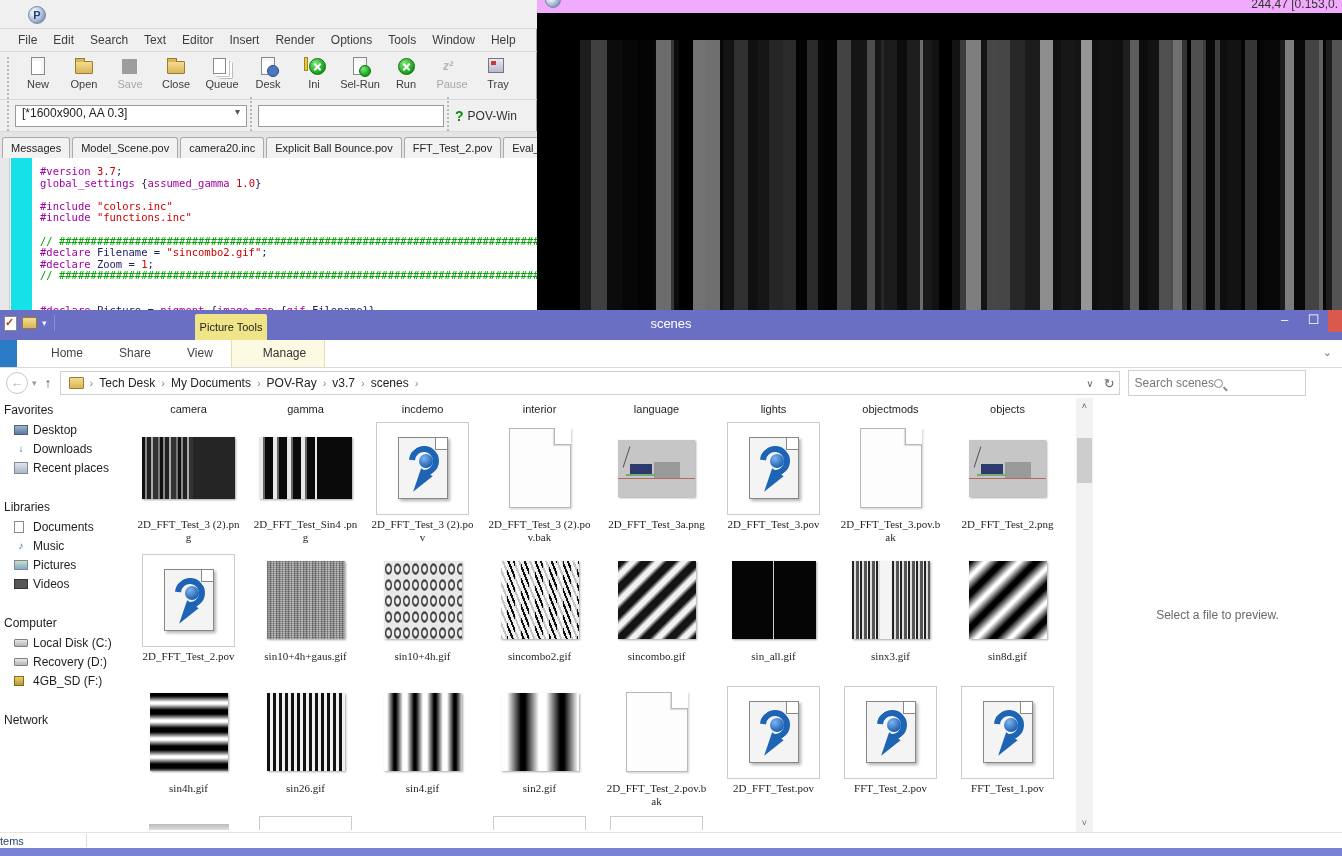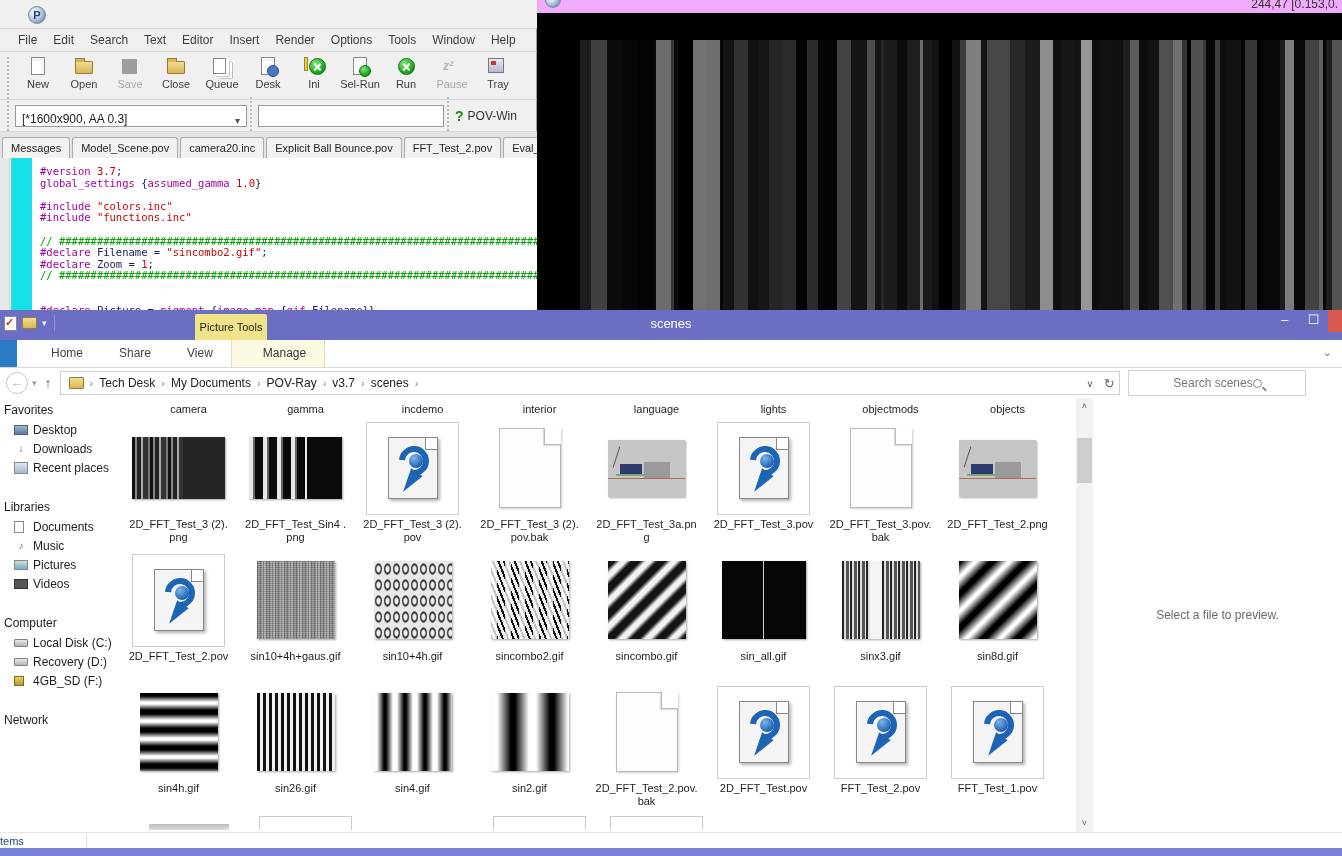--- a/index.html
+++ b/index.html
@@ -41,21 +41,21 @@
   .ic-ball-small { position:absolute; right:0; bottom:0; width:12px; height:12px; border-radius:50%;
     background:radial-gradient(circle at 35% 30%, #7fe87f, #14a014 70%); border:1px solid #0c710c; }
   .ic-wrench { position:absolute; left:1px; top:0; width:4px; height:14px; background:#e8c83c; border:1px solid #a08820; }
   .ic-zz { position:absolute; left:2px; top:2px; font-size:12px; font-weight:bold; color:#b5b5b5; font-style:italic; }
   .ic-tray { position:absolute; left:1px; top:1px; width:16px; height:15px; background:linear-gradient(#e8e8f4,#b8b8d0); border:1px solid #777; }
   .ic-tray:before { content:""; position:absolute; left:2px; top:2px; width:5px; height:4px; background:#c03c3c; }
   
   #pov-row2 { left:0; top:100px; width:537px; height:32px; display:flex; align-items:center;
     border-bottom:1px solid #d9d9d9; padding-left:4px; }
   #preset-select { width:232px; height:22px; background:#fff; border:1px solid #9a9a9a;
-    font-size:12px; color:#222; display:flex; align-items:flex-end; justify-content:space-between; padding:0 6px; }
+    font-size:12px; color:#222; display:flex; align-items:flex-start; justify-content:space-between; padding:0 6px; }
   #preset-select .caret { font-size:10px; color:#555; }
   #command-input { width:186px; height:22px; background:#fff; border:1px solid #9a9a9a; }
   #help-area { display:flex; align-items:center; font-size:12px; color:#333; gap:4px; white-space:nowrap; }
   #help-q { color:#0d8a0d; font-weight:bold; font-size:14px; }
   
   #pov-tabs { left:0; top:132px; width:537px; height:26px; display:flex; align-items:flex-end;
     background:#e4e4e4; padding-left:2px; gap:2px; }
   .pov-tab { background:#f2f2f2; border:1px solid #ababab; border-bottom:none; border-radius:3px 3px 0 0;
     font-size:11px; color:#222; padding:4px 8px 4px 8px; white-space:nowrap; }
   
@@ -108,21 +108,21 @@
   #addr-box { height:24px; flex:0 0 1060px; border:1px solid #d0d0d0; display:flex; align-items:center;
     font-size:12px; color:#222; padding-left:4px; position:relative; }
   .addr-folder { width:15px; height:12px; background:linear-gradient(#f3dd8e,#d9b65a); border:1px solid #9a7c2f;
     border-radius:1px; margin:0 4px; }
   .crumb { padding:0 4px; white-space:nowrap; }
   .crumb-sep { color:#888; font-size:11px; padding:0 2px; }
   #addr-right { position:absolute; right:4px; display:flex; align-items:center; gap:10px; color:#666; }
   #refresh-btn { font-size:13px; }
   #addr-caret { font-size:10px; }
   #search-box { height:24px; width:178px; border:1px solid #d0d0d0; margin-left:8px; display:flex;
-    align-items:center; justify-content:center; padding:12px 6px; }
+    align-items:center; justify-content:flex-start; padding:12px 6px; }
   #search-box .ph { font-size:12px; color:#777; }
   .mag { width:9px; height:9px; border:1.5px solid #888; border-radius:50%; position:relative; margin-right:-2px; }
   .mag:after { content:""; position:absolute; left:8px; top:8px; width:5px; height:1.5px; background:#888; transform:rotate(45deg); }
 
   
   #exp-content { position:absolute; left:0; top:88px; width:1342px; height:434px; background:#fff; }
   
   #sidebar { position:absolute; left:0; top:0; width:120px; height:434px; font-size:12px; color:#1e1e1e; overflow:hidden; }
   .sb-header { padding:5px 0 3px 4px; font-size:12px; color:#1e1e1e; }
   .sb-item { display:flex; align-items:center; gap:5px; padding:2.5px 0 2.5px 14px; white-space:nowrap; }
@@ -134,21 +134,21 @@
   .sbic-doc { background:#fff; border:1px solid #8a8a8a; height:12px; width:10px; flex:0 0 10px; margin-right:4px; }
   .sbic-music { color:#3a6ea8; } .sbic-pic { background:linear-gradient(#cfe2b8,#7ea8d8); border:1px solid #7e8a99; height:10px; }
   .sbic-video { background:#555; border:1px solid #333; height:10px; }
   .sbic-drive { background:linear-gradient(#e8e8e8,#b5b5b5); border:1px solid #808080; height:8px; border-radius:1px; }
   .sbic-sd { background:linear-gradient(#e8d06a,#b89a30); border:1px solid #806a20; height:10px; width:10px; flex:0 0 10px; margin-right:4px; }
 
   
   #grid { position:absolute; left:120px; top:0; width:956px; height:434px; overflow:hidden; }
   #folder-row { position:absolute; left:10px; top:0; width:936px; height:22px; display:flex; }
   .folder-cell { width:117px; text-align:center; font-size:11px; color:#1e1e1e; padding-top:5px; }
-  .file-row { position:absolute; left:0; width:936px; height:130px; display:flex; }
+  .file-row { position:absolute; left:10px; width:936px; height:130px; display:flex;font-family:Liberation Serif, serif; }
   .file-cell { width:117px; display:flex; flex-direction:column; align-items:center; }
   .thumb-wrap { height:96px; display:flex; align-items:center; justify-content:center; }
   .file-label { font-size:11px; color:#1e1e1e; text-align:center; line-height:13px; width:104px;
     word-break:break-all; margin-top:2px; }
   .shadow { box-shadow:1px 1px 2px rgba(0,0,0,0.35); }
 
   
   .t-barcode-noise { width:93px; height:62px;
     background:
       linear-gradient(90deg, transparent 0 55%, #252525 55% 100%),

